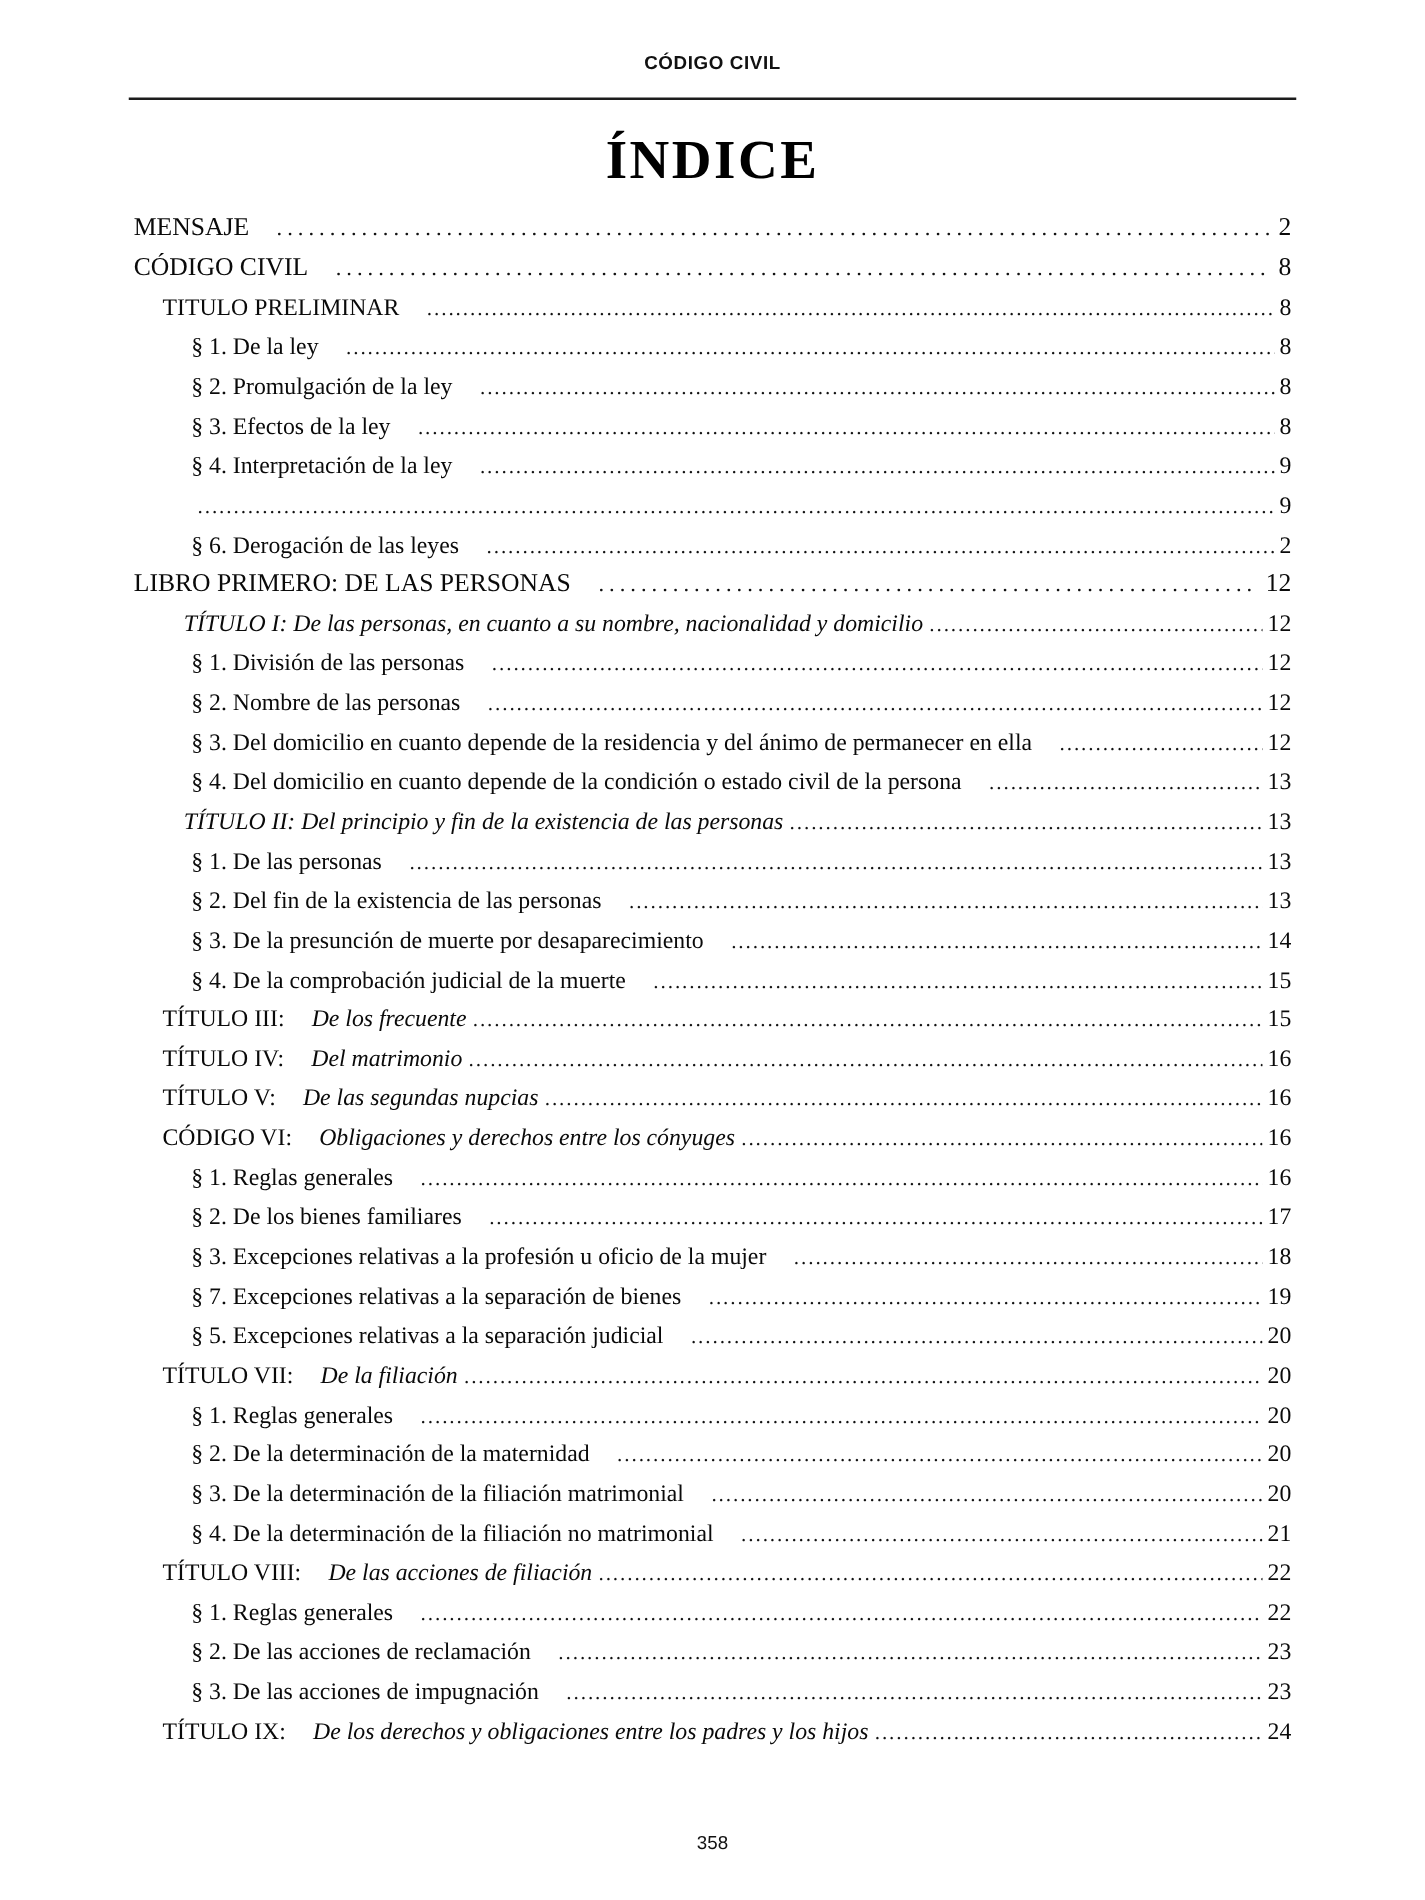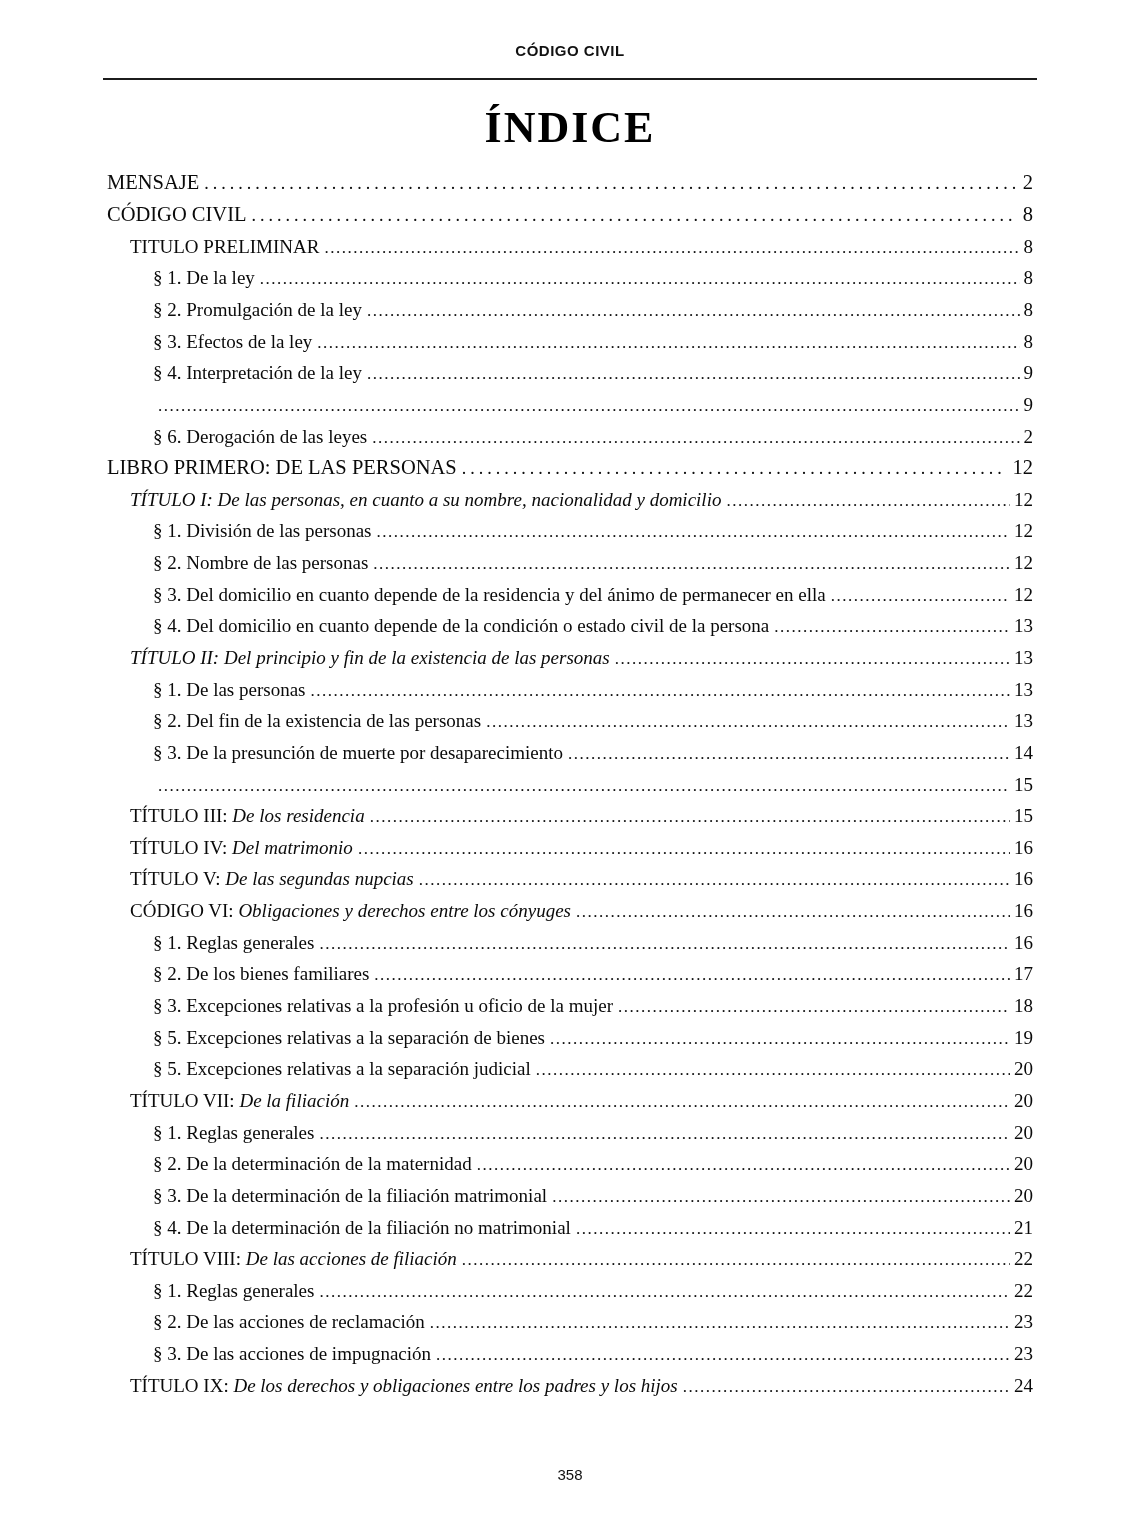--- a/index.html
+++ b/index.html
@@ -49,21 +49,21 @@
     display: flex;
     align-items: baseline;
     height: 31.65px;
     line-height: 31.65px;
     white-space: nowrap;
   }
   .toc-row.lvl0 { font-size: 20.5px; }
   .toc-row.lvl1 { font-size: 19px; padding-left: 23px; }
   .toc-row.lvl2 { font-size: 19px; padding-left: 46px; }
   .toc-label { flex: 0 0 auto; }
-  .toc-label .it { font-style: italic; }
+  .toc-label .it { font-style: italic; margin-left: 17px; }
   .leader {
     flex: 1 1 auto;
     min-width: 10px;
     overflow: hidden;
     margin-left: 5px;
     letter-spacing: 1.5px;
     font-size: 17px;
     color: #111;
   }
   .lvl0 .leader { letter-spacing: 4px; font-size: 18px; }
@@ -185,25 +185,26 @@
     <span class="toc-label"><span class="up">§ 2. Del fin de la existencia de las personas</span><span class="it"></span></span>
     <span class="leader">............................................................................................................................................................................................................................................................................................................</span>
     <span class="pageno">13</span>
   </div>
       <div class="toc-row lvl2">
     <span class="toc-label"><span class="up">§ 3. De la presunción de muerte por desaparecimiento</span><span class="it"></span></span>
     <span class="leader">............................................................................................................................................................................................................................................................................................................</span>
     <span class="pageno">14</span>
   </div>
       <div class="toc-row lvl2">
+    <span class="toc-label"><span class="up">§ 4. De la comprobación judicial de la muerte</span><span class="it"></span></span>
     <span class="leader">............................................................................................................................................................................................................................................................................................................</span>
     <span class="pageno">15</span>
   </div>
       <div class="toc-row lvl1">
-    <span class="toc-label"><span class="up">TÍTULO III: </span><span class="it">De los residencia</span></span>
+    <span class="toc-label"><span class="up">TÍTULO III: </span><span class="it">De los frecuente</span></span>
     <span class="leader">............................................................................................................................................................................................................................................................................................................</span>
     <span class="pageno">15</span>
   </div>
       <div class="toc-row lvl1">
     <span class="toc-label"><span class="up">TÍTULO IV: </span><span class="it">Del matrimonio</span></span>
     <span class="leader">............................................................................................................................................................................................................................................................................................................</span>
     <span class="pageno">16</span>
   </div>
       <div class="toc-row lvl1">
     <span class="toc-label"><span class="up">TÍTULO V: </span><span class="it">De las segundas nupcias</span></span>
@@ -224,21 +225,21 @@
     <span class="toc-label"><span class="up">§ 2. De los bienes familiares</span><span class="it"></span></span>
     <span class="leader">............................................................................................................................................................................................................................................................................................................</span>
     <span class="pageno">17</span>
   </div>
       <div class="toc-row lvl2">
     <span class="toc-label"><span class="up">§ 3. Excepciones relativas a la profesión u oficio de la mujer</span><span class="it"></span></span>
     <span class="leader">............................................................................................................................................................................................................................................................................................................</span>
     <span class="pageno">18</span>
   </div>
       <div class="toc-row lvl2">
-    <span class="toc-label"><span class="up">§ 5. Excepciones relativas a la separación de bienes</span><span class="it"></span></span>
+    <span class="toc-label"><span class="up">§ 7. Excepciones relativas a la separación de bienes</span><span class="it"></span></span>
     <span class="leader">............................................................................................................................................................................................................................................................................................................</span>
     <span class="pageno">19</span>
   </div>
       <div class="toc-row lvl2">
     <span class="toc-label"><span class="up">§ 5. Excepciones relativas a la separación judicial</span><span class="it"></span></span>
     <span class="leader">............................................................................................................................................................................................................................................................................................................</span>
     <span class="pageno">20</span>
   </div>
       <div class="toc-row lvl1">
     <span class="toc-label"><span class="up">TÍTULO VII: </span><span class="it">De la filiación</span></span>

